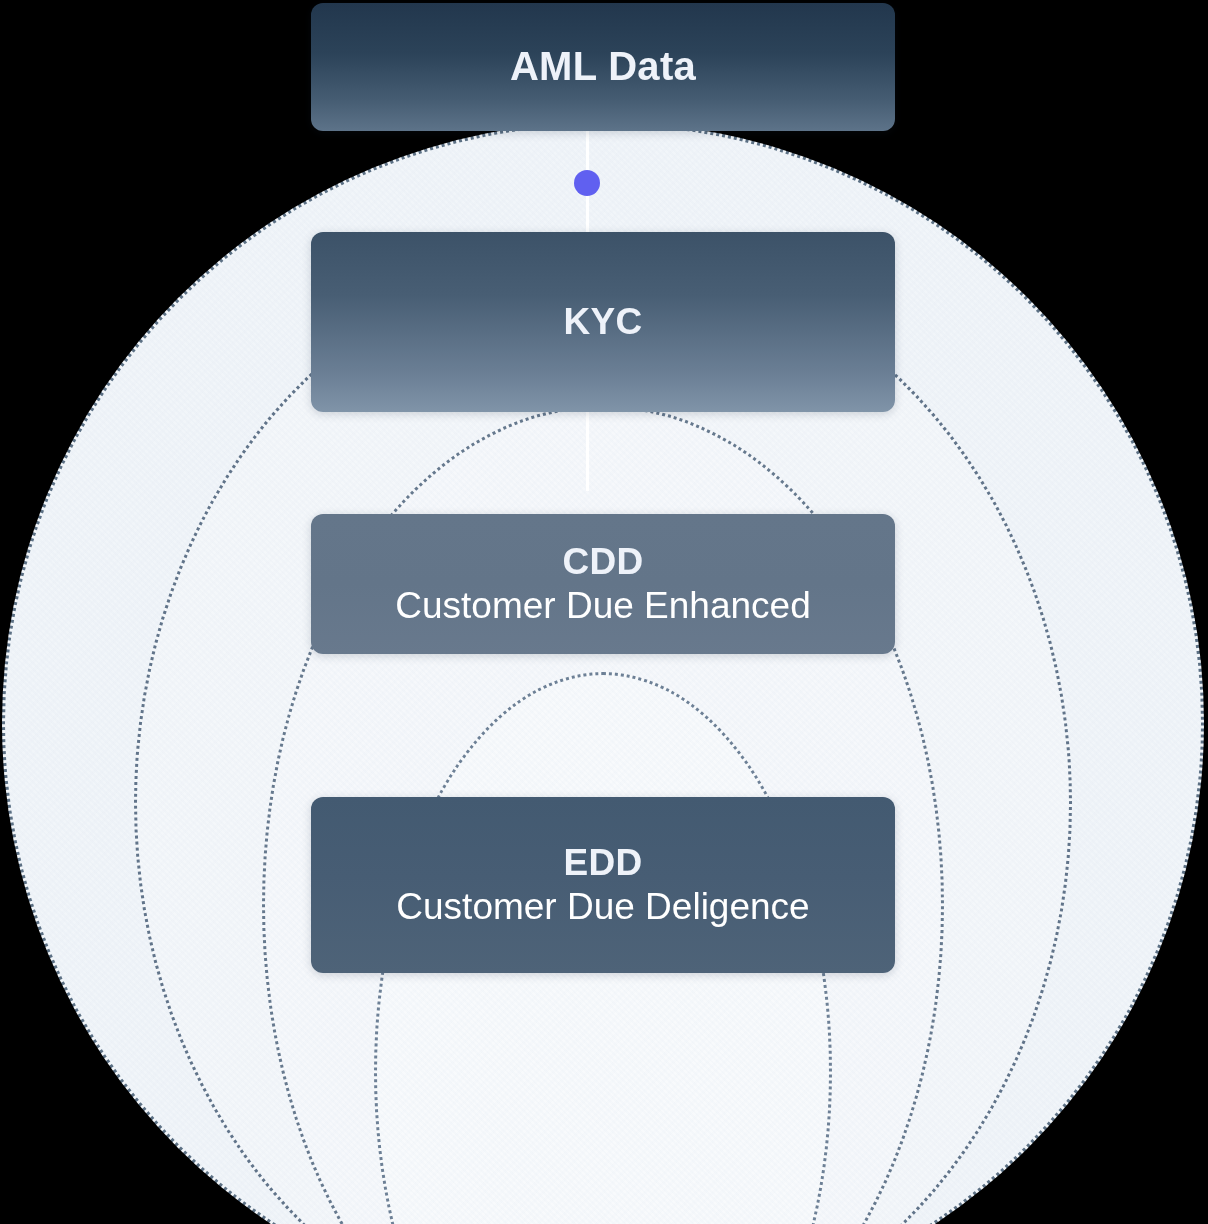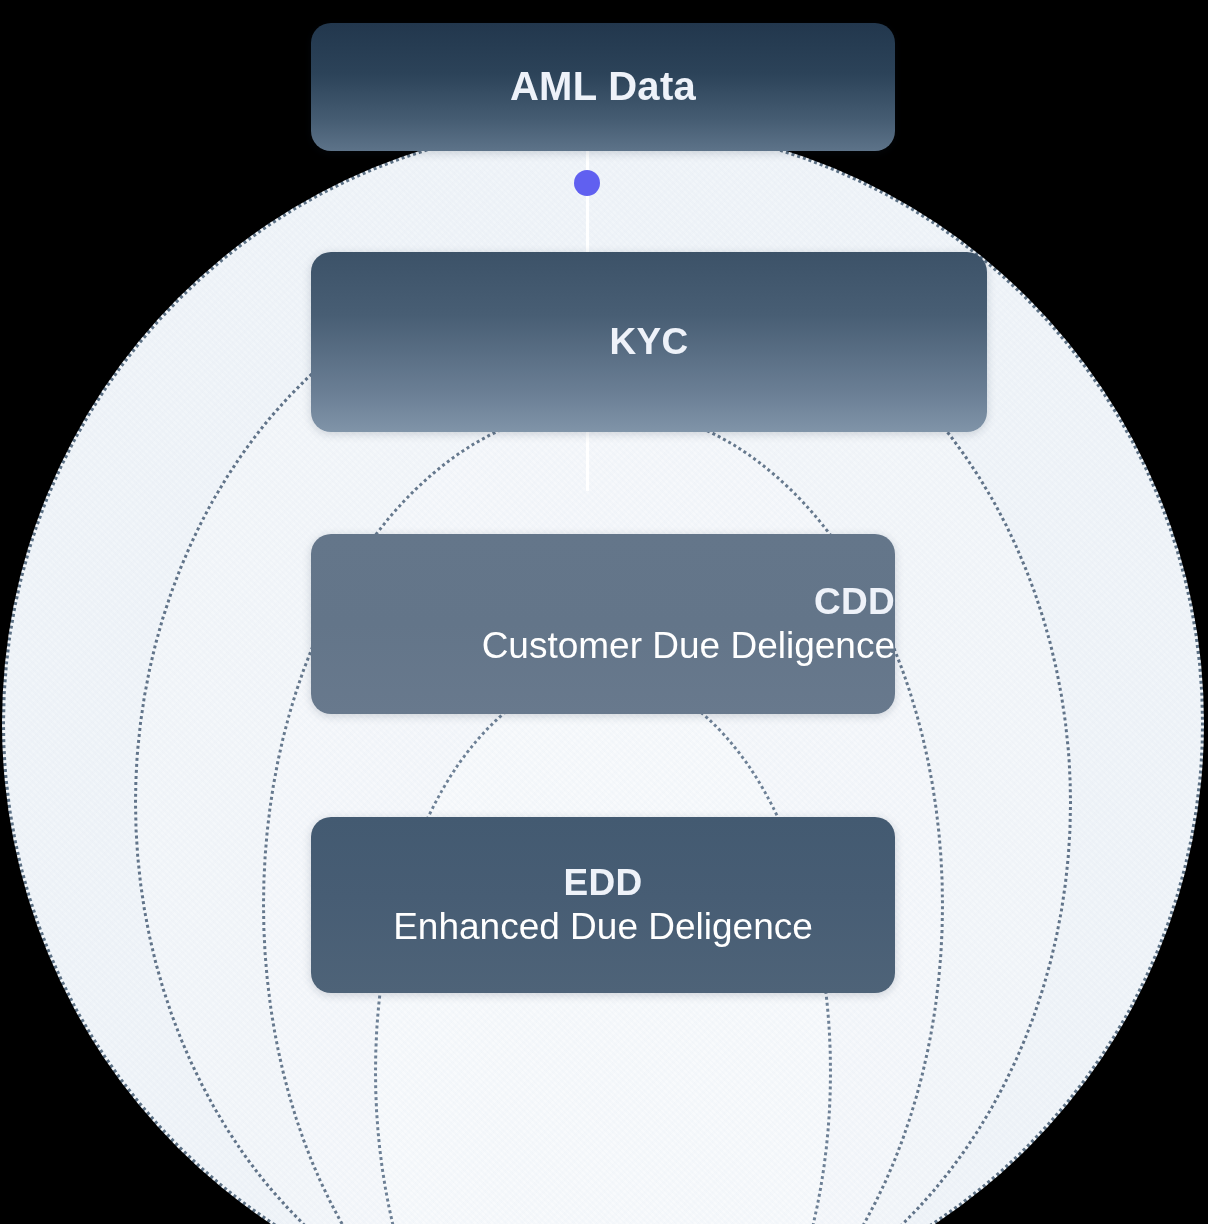--- a/index.html
+++ b/index.html
@@ -91,30 +91,29 @@
     top: 170px;
     width: 26px;
     height: 26px;
     border-radius: 50%;
     background: #6060f0;
   }
 
   
   .box {
     position: absolute;
-    border-radius: 20px;
+    border-radius: 12px;
     box-sizing: border-box;
     display: flex;
     flex-direction: column;
     align-items: center;
     justify-content: center;
     color: #ffffff;
     text-align: center;
     box-shadow: 0 2px 10px rgba(20,40,60,0.18);
-    margin-top: 20px;
   }
 
   .box .abbr {
     font-size: 37px;
     font-weight: 700;
     letter-spacing: 0.3px;
     line-height: 1.18;
     color: #eef2f9;
   }
   .box .full {
@@ -130,32 +129,31 @@
     top: 3px;
     width: 584px;
     height: 128px;
     background: linear-gradient(180deg, #22374d 0%, #2c4359 40%, #455c72 75%, #5d7389 100%);
   }
   .box-aml .abbr { font-size: 40px; }
 
   .box-kyc {
     left: 311px;
     top: 232px;
-    width: 676px;
+    width: 584px;
     height: 180px;
     background: linear-gradient(180deg, #3c5268 0%, #485e74 35%, #6c8096 80%, #8094a8 100%);
   }
 
   .box-cdd {
     left: 311px;
     top: 514px;
     width: 584px;
-    height: 180px;
+    height: 140px;
     background: linear-gradient(180deg, #64768a 0%, #637589 50%, #68798d 100%);
-    align-items: flex-end;
   }
 
   .box-edd {
     left: 311px;
     top: 797px;
     width: 584px;
     height: 176px;
     background: linear-gradient(180deg, #435a71 0%, #475d74 45%, #4e6378 100%);
   }
 </style>
@@ -175,21 +173,21 @@
   <div class="box box-aml">
     <div class="abbr">AML Data</div>
   </div>
 
   <div class="box box-kyc">
     <div class="abbr">KYC</div>
   </div>
 
   <div class="box box-cdd">
     <div class="abbr">CDD</div>
-    <div class="full">Customer Due Deligence</div>
+    <div class="full">Customer Due Enhanced</div>
   </div>
 
   <div class="box box-edd">
     <div class="abbr">EDD</div>
-    <div class="full">Enhanced Due Deligence</div>
+    <div class="full">Customer Due Deligence</div>
   </div>
 
 </div>
 
 </body></html>

